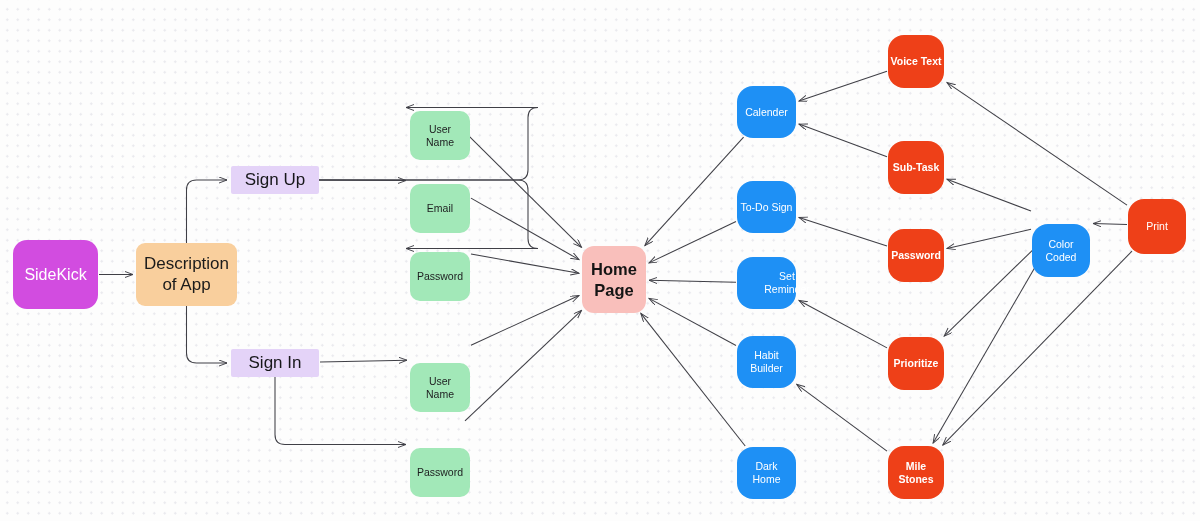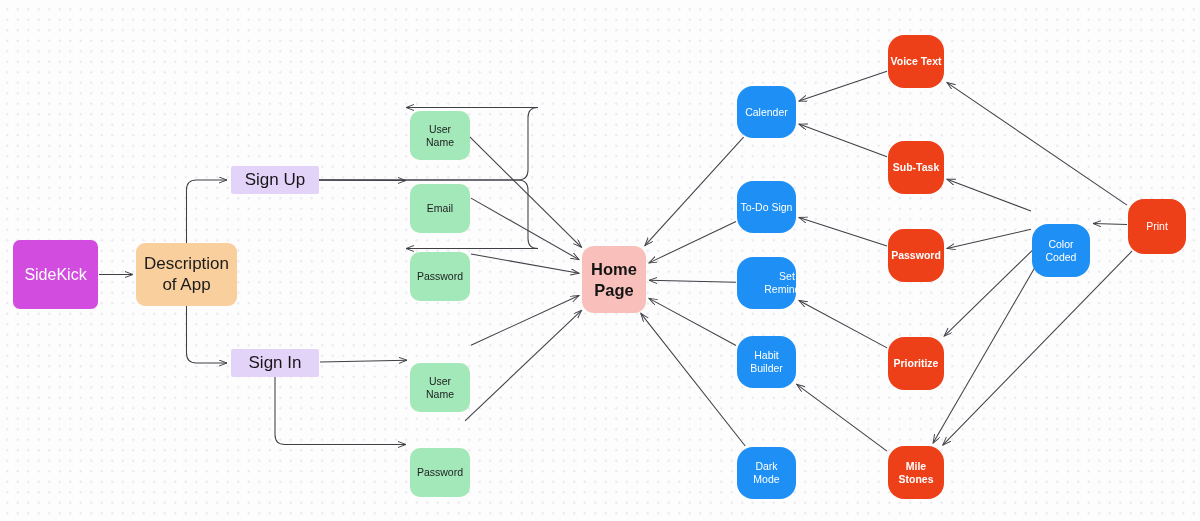--- a/index.html
+++ b/index.html
@@ -118,42 +118,42 @@
         <path d="M1031.0,211.1 L947.0,179.3" fill="none" stroke="#3f3f46" stroke-width="1.05" marker-end="url(#arrow)"></path>
         <path d="M1031.0,229.3 L947.0,248.4" fill="none" stroke="#3f3f46" stroke-width="1.05" marker-end="url(#arrow)"></path>
         <path d="M1034.7,248.1 L944.2,336.1" fill="none" stroke="#3f3f46" stroke-width="1.05" marker-end="url(#arrow)"></path>
         <path d="M1045.0,250.0 L933.1,443.0" fill="none" stroke="#3f3f46" stroke-width="1.05" marker-end="url(#arrow)"></path>
         <path d="M1127.0,205.1 L947.0,82.6" fill="none" stroke="#3f3f46" stroke-width="1.05" marker-end="url(#arrow)"></path>
         <path d="M1127.0,224.6 L1093.0,223.5" fill="none" stroke="#3f3f46" stroke-width="1.05" marker-end="url(#arrow)"></path>
         <path d="M1132.0,251.1 L942.8,445.1" fill="none" stroke="#3f3f46" stroke-width="1.05" marker-end="url(#arrow)"></path>
       </g>
   </svg>
   <div id="nodes">
-      <div class="node n-root" style="left: 13px; top: 240px; width: 85px; height: 69px; background: rgb(210, 76, 224); border-radius: 7px;">SideKick</div>
+      <div class="node n-root" style="left: 13px; top: 240px; width: 85px; height: 69px; background: rgb(210, 76, 224);">SideKick</div>
       <div class="node n-desc" style="left: 136px; top: 243px; width: 101px; height: 63px; background: rgb(249, 207, 157);">Description
 of App</div>
       <div class="node n-auth" style="left: 231px; top: 166px; width: 88px; height: 28px; background: rgb(228, 211, 248);">Sign Up</div>
       <div class="node n-auth" style="left: 231px; top: 349px; width: 88px; height: 28px; background: rgb(228, 211, 248);">Sign In</div>
       <div class="node n-field" style="left: 410px; top: 83px; width: 60px; height: 49px; background: rgb(162, 232, 184);">User
 Name</div>
       <div class="node n-field" style="left: 410px; top: 156px; width: 60px; height: 49px; background: rgb(162, 232, 184);">Email</div>
       <div class="node n-field" style="left: 410px; top: 224px; width: 60px; height: 49px; background: rgb(162, 232, 184);">Password</div>
       <div class="node n-field" style="left: 410px; top: 335px; width: 60px; height: 49px; background: rgb(162, 232, 184);">User
 Name</div>
       <div class="node n-field" style="left: 410px; top: 420px; width: 60px; height: 49px; background: rgb(162, 232, 184);">Password</div>
       <div class="node n-home" style="left: 582px; top: 246px; width: 64px; height: 67px; background: rgb(249, 191, 187);">Home
 Page</div>
       <div class="node n-feature" style="left: 737px; top: 86px; width: 59px; height: 52px; background: rgb(30, 144, 245);">Calender</div>
       <div class="node n-feature" style="left: 737px; top: 181px; width: 59px; height: 52px; background: rgb(30, 144, 245);">To-Do Sign</div>
       <div class="node n-feature" style="left: 737px; top: 257px; width: 59px; height: 52px; background: rgb(30, 144, 245); padding-left: 41px;">Set
 Reminder</div>
       <div class="node n-feature" style="left: 737px; top: 336px; width: 59px; height: 52px; background: rgb(30, 144, 245);">Habit
 Builder</div>
       <div class="node n-feature" style="left: 737px; top: 447px; width: 59px; height: 52px; background: rgb(30, 144, 245);">Dark
-Mode</div>
+Home</div>
       <div class="node n-sub" style="left: 888px; top: 35px; width: 56px; height: 53px; background: rgb(238, 64, 24);">Voice Text</div>
       <div class="node n-sub" style="left: 888px; top: 141px; width: 56px; height: 53px; background: rgb(238, 64, 24);">Sub-Task</div>
       <div class="node n-sub" style="left: 888px; top: 229px; width: 56px; height: 53px; background: rgb(238, 64, 24);">Password</div>
       <div class="node n-sub" style="left: 888px; top: 337px; width: 56px; height: 53px; background: rgb(238, 64, 24);">Prioritize</div>
       <div class="node n-sub" style="left: 888px; top: 446px; width: 56px; height: 53px; background: rgb(238, 64, 24);">Mile
 Stones</div>
       <div class="node n-out" style="left: 1032px; top: 196px; width: 58px; height: 53px; background: rgb(30, 144, 245); margin-top: 28px;">Color
 Coded</div>
       <div class="node n-out" style="left: 1128px; top: 199px; width: 58px; height: 55px; background: rgb(238, 64, 24);">Print</div>
     </div>

